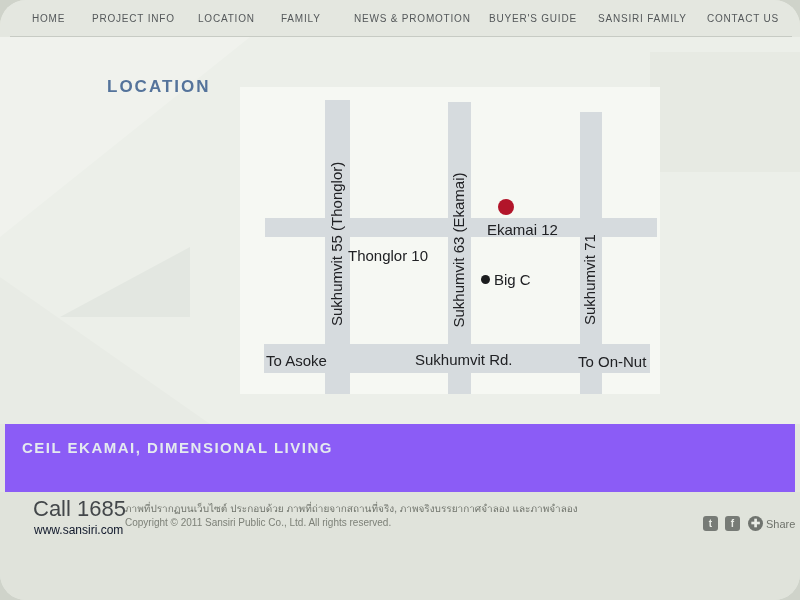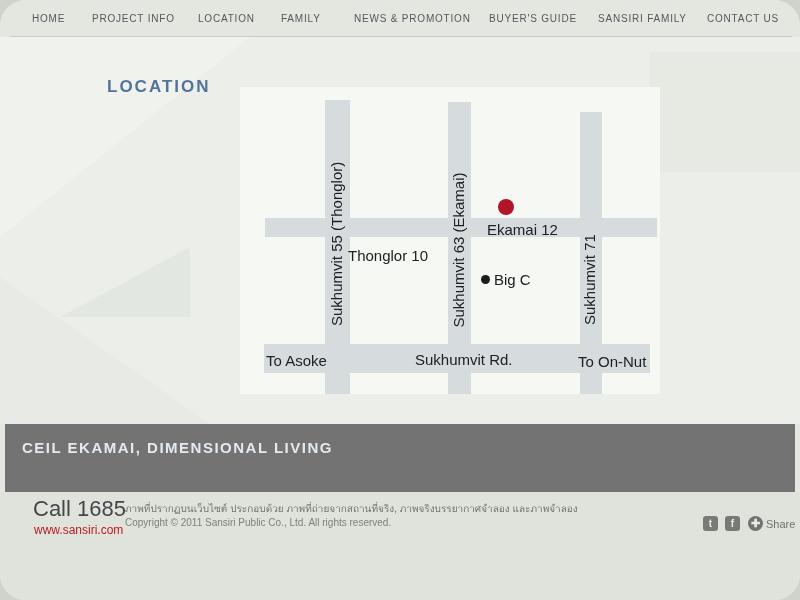--- a/index.html
+++ b/index.html
@@ -66,30 +66,30 @@
     position:absolute;left:258px;top:112px;width:16px;height:16px;border-radius:50%;
     background:#b2152a;
   }
   .marker-bigc{
     position:absolute;left:241px;top:188px;width:9px;height:9px;border-radius:50%;
     background:#1b1c1e;
   }
   .lbl-bigc{left:254px;top:184px;}
 
   
-  .banner{position:absolute;left:5px;top:424px;width:790px;height:68px;background:#737373;}
+  .banner{position:absolute;left:5px;top:424px;width:790px;height:68px;background:#8b5cf6;}
   .banner-title{
     position:absolute;left:17px;top:15px;font-size:15px;font-weight:bold;
     letter-spacing:1.5px;color:#e4eaef;white-space:nowrap;
   }
 
   
   .footer{position:absolute;left:0;top:492px;width:800px;height:108px;background:#e0e3db;}
   .call-number{position:absolute;left:33px;top:4px;font-size:22px;color:#43474a;letter-spacing:0;}
-  .website-link{position:absolute;left:34px;top:31px;font-size:12px;color:#b91c1c;text-decoration:none;cursor:pointer;}
+  .website-link{position:absolute;left:34px;top:31px;font-size:12px;color:#0f172a;text-decoration:none;cursor:pointer;}
   .legal{position:absolute;left:125px;top:11px;font-size:10px;line-height:12.5px;color:#70746c;}
   .legal .copy{color:#7d8178;margin-top:1px;}
   .social{position:absolute;left:703px;top:24px;height:16px;}
   .soc-icon{
     position:absolute;top:0;width:15px;height:15px;border-radius:3px;
     background:#777b76;color:#e9ece6;font-size:10px;font-weight:bold;
     text-align:center;line-height:15px;cursor:pointer;
   }
   .soc-tw{left:0;}
   .soc-fb{left:22px;}

